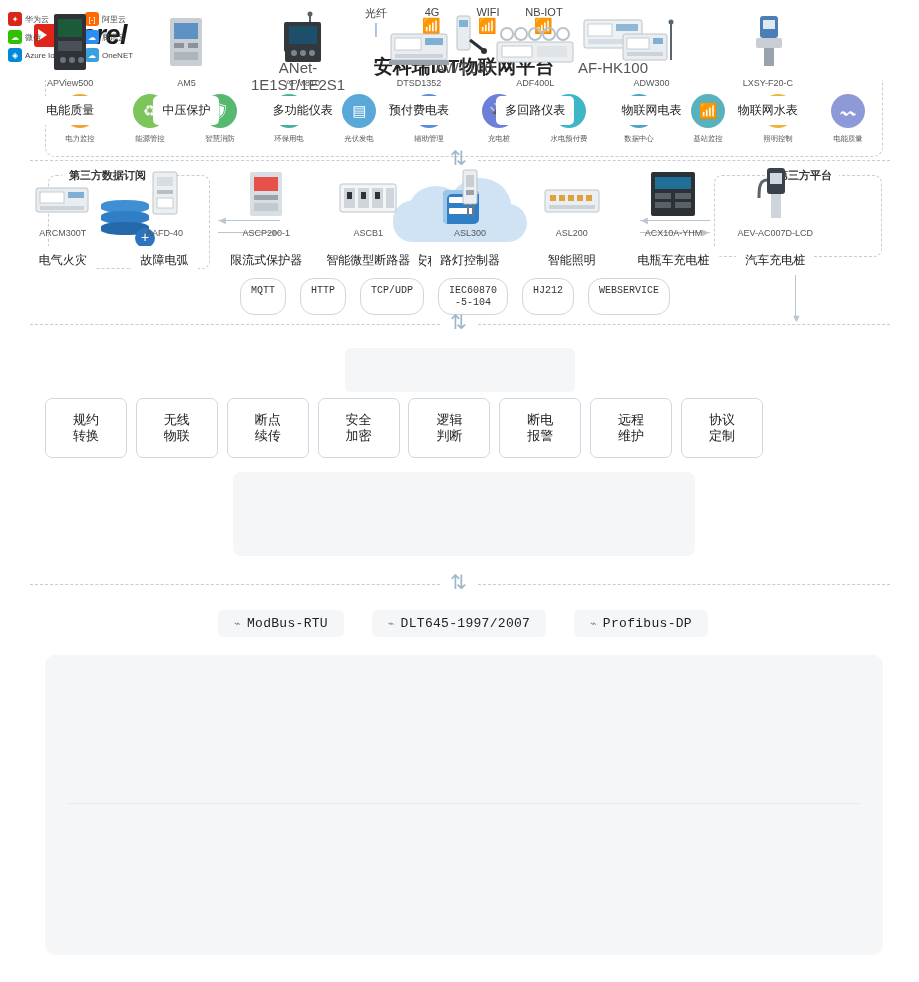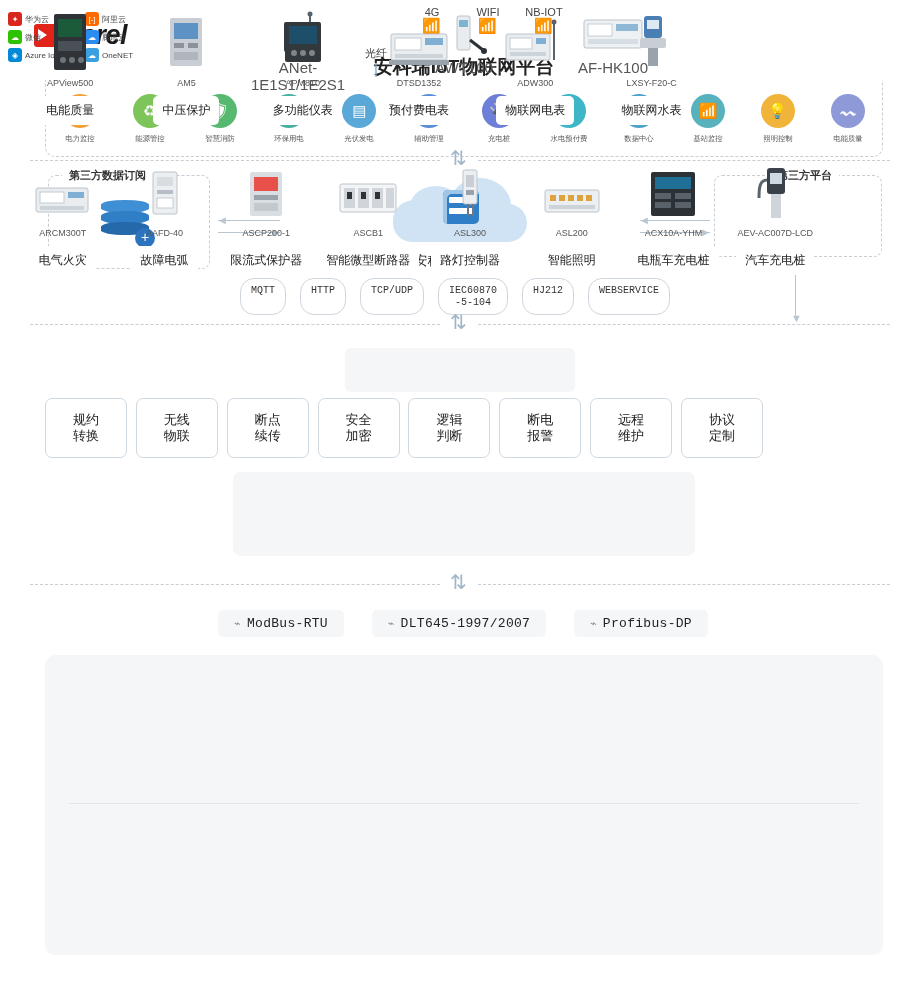--- a/index.html
+++ b/index.html
@@ -282,21 +282,21 @@
 -5-104</div>
     <div class="pill">HJ212</div>
     <div class="pill">WEBSERVICE</div>
   </div>
 
   <div class="updown" style="left:450px; top:312px;">⇅</div>
   <div class="hdash" style="left:30px; top:324px; width:410px;"></div>
   <div class="hdash" style="left:478px; top:324px; width:412px;"></div>
 
   <div class="conn-box"></div>
-  <div class="conn-item" style="left:348px;margin-top:40px;">
+  <div class="conn-item" style="left:348px;">
     <span>光纤</span>
     <span class="wave">|</span>
   </div>
   <div class="conn-item" style="left:404px;text-align:center;">
     <span>4G</span>
     <span class="wave">📶</span>
   </div>
   <div class="conn-item" style="left:460px;">
     <span>WIFI</span>
     <span class="wave">📶</span>
@@ -447,20 +447,38 @@
         <svg width="64" height="50" viewBox="0 0 64 50">
             <rect x="4" y="12" width="56" height="26" rx="2" fill="#e9edf0" stroke="#bcc4ca"></rect>
             <rect x="8" y="16" width="26" height="12" fill="#fff" stroke="#c6ccd1"></rect>
             <rect x="38" y="16" width="18" height="7" fill="#7fb0d4"></rect>
             <rect x="8" y="32" width="48" height="4" fill="#cdd4d9"></rect>
             <rect x="2" y="38" width="60" height="5" fill="#9aa3ab"></rect>
           </svg>
       </div>
       <div class="prod-model">DTSD1352</div>
       <div class="prod-tag">预付费电表</div>
+    </div>
+    <div class="prod-cell">
+      <div class="prod-img">
+        <svg width="84" height="52" viewBox="0 0 84 52">
+            <g fill="none" stroke="#b9c2c8" stroke-width="2">
+              <circle cx="14" cy="14" r="6"></circle>
+              <circle cx="28" cy="14" r="6"></circle>
+              <circle cx="42" cy="14" r="6"></circle>
+              <circle cx="56" cy="14" r="6"></circle>
+              <circle cx="70" cy="14" r="6"></circle>
+            </g>
+            <rect x="4" y="22" width="76" height="20" rx="2" fill="#eceff2" stroke="#bcc4ca"></rect>
+            <rect x="9" y="26" width="30" height="11" fill="#fff" stroke="#c6ccd1"></rect>
+            <rect x="44" y="26" width="30" height="11" fill="#dfe4e8"></rect>
+          </svg>
+      </div>
+      <div class="prod-model">ADF400L</div>
+      <div class="prod-tag">多回路仪表</div>
     </div>
     <div class="prod-cell">
       <div class="prod-img">
         <svg width="66" height="54" viewBox="0 0 66 54">
             <rect x="4" y="16" width="44" height="26" rx="2" fill="#e9edf0" stroke="#bcc4ca"></rect>
             <rect x="8" y="20" width="22" height="11" fill="#fff" stroke="#c6ccd1"></rect>
             <rect x="34" y="20" width="10" height="6" fill="#7fb0d4"></rect>
             <rect x="8" y="34" width="36" height="4" fill="#cdd4d9"></rect>
             <line x1="52" y1="4" x2="52" y2="42" stroke="#5a646c" stroke-width="2"></line>
             <circle cx="52" cy="4" r="2.5" fill="#5a646c"></circle>

